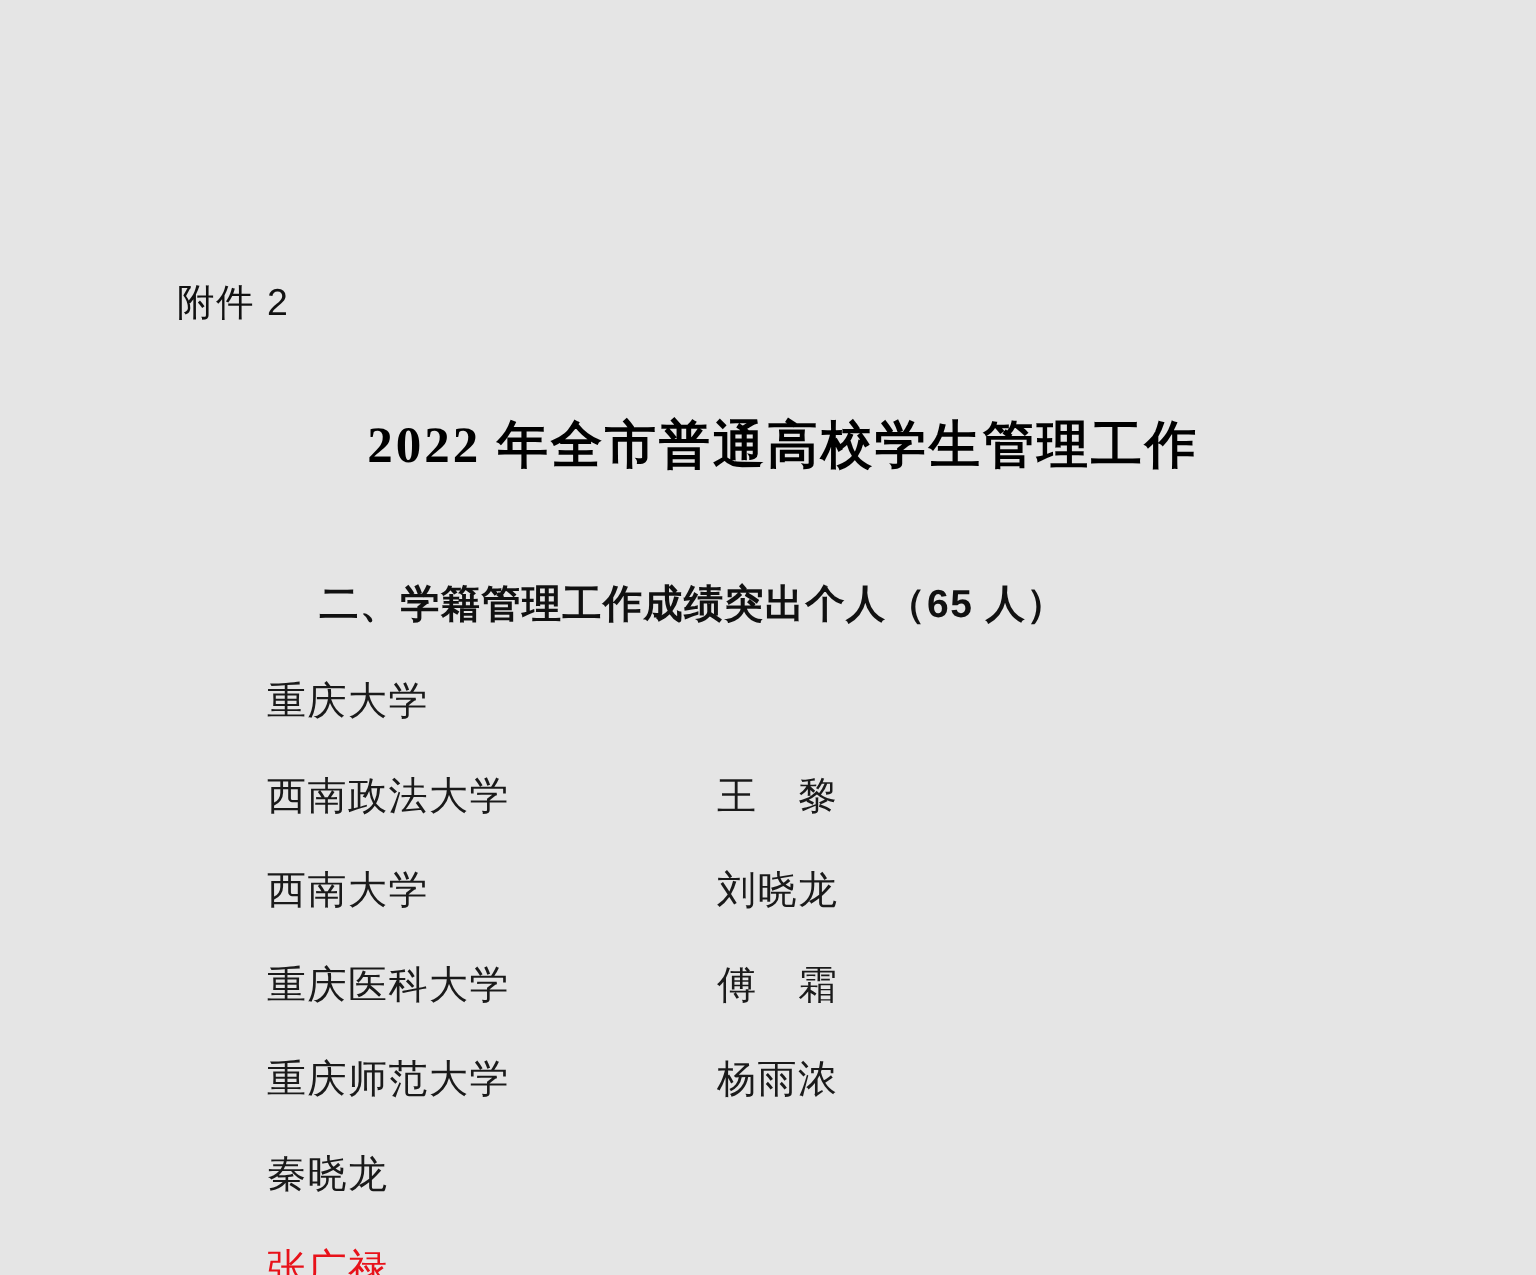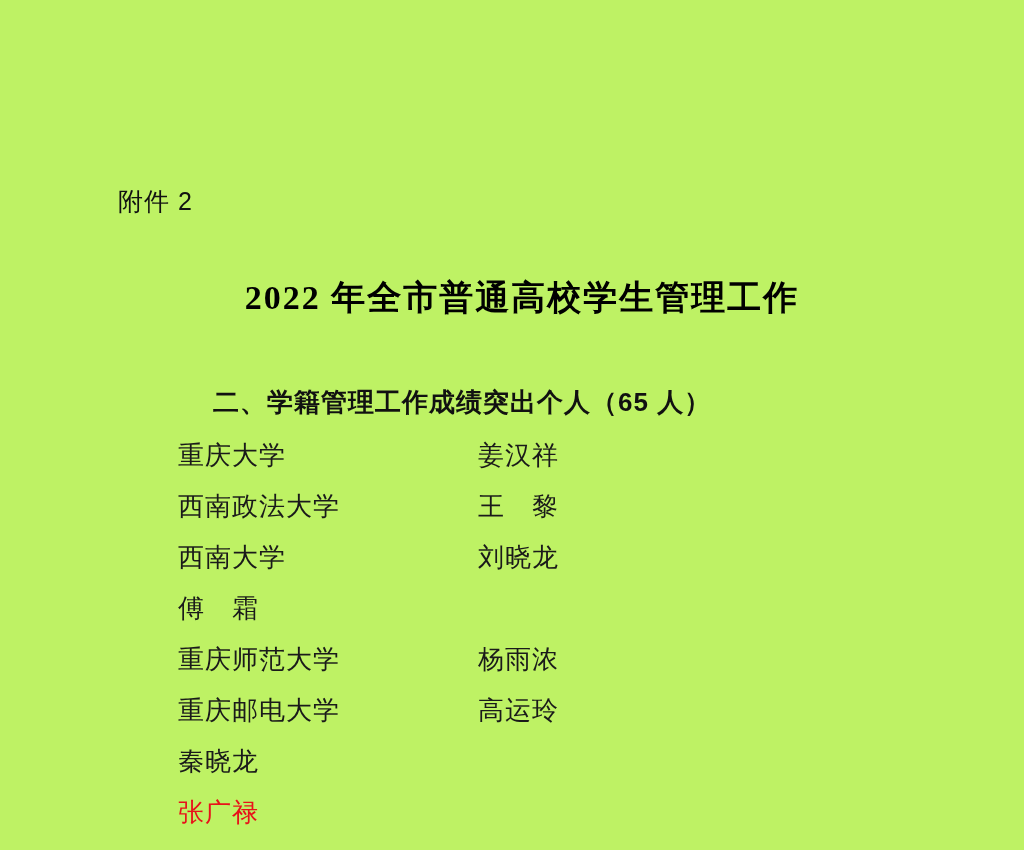--- a/index.html
+++ b/index.html
@@ -14,21 +14,21 @@
     font-family: "Liberation Serif", "DejaVu Serif", serif;
     color: #1a1a1a;
     overflow: hidden;
   }
   .page {
     position: absolute;
     left: 0;
     top: 0;
     width: 1024px;
     height: 850px;
-    background: #bef264;
+    background: #e5e5e5;
   }
   .attachment-label {
     position: absolute;
     left: 118px;
     top: 185px;
     font-size: 25px;
     font-family: "Liberation Sans", "DejaVu Sans", sans-serif;
     font-weight: 400;
     letter-spacing: 1px;
     color: #111111;
@@ -66,20 +66,21 @@
     top: 438px;
     width: 560px;
   }
   .roster-row {
     display: flex;
     align-items: baseline;
     height: 51px;
     font-size: 26px;
     letter-spacing: 1px;
     color: #1a1a1a;
+    margin-top: 12px;
   }
   .roster-row .org {
     width: 300px;
     flex: 0 0 300px;
     white-space: nowrap;
   }
   .roster-row .person {
     width: 140px;
     flex: 0 0 140px;
     text-align: left;
@@ -99,40 +100,36 @@
 
   <div class="doc-title">
     <div class="line">2022 年全市普通高校学生管理工作</div>
   </div>
 
   <div class="section-heading">二、学籍管理工作成绩突出个人（65 人）</div>
 
   <div class="roster">
       <div class="roster-row">
         <span class="org">重庆大学</span>
-        <span class="person">姜汉祥</span>
       </div>
       <div class="roster-row">
         <span class="org">西南政法大学</span>
         <span class="person">王　黎</span>
       </div>
       <div class="roster-row">
         <span class="org">西南大学</span>
         <span class="person">刘晓龙</span>
       </div>
       <div class="roster-row">
+        <span class="org">重庆医科大学</span>
         <span class="person">傅　霜</span>
       </div>
       <div class="roster-row">
         <span class="org">重庆师范大学</span>
         <span class="person">杨雨浓</span>
-      </div>
-      <div class="roster-row">
-        <span class="org">重庆邮电大学</span>
-        <span class="person">高运玲</span>
       </div>
       <div class="roster-row">
         <span class="person">秦晓龙</span>
       </div>
       <div class="roster-row highlight">
         <span class="person">张广禄</span>
       </div>
     </div>
 
 </div>

